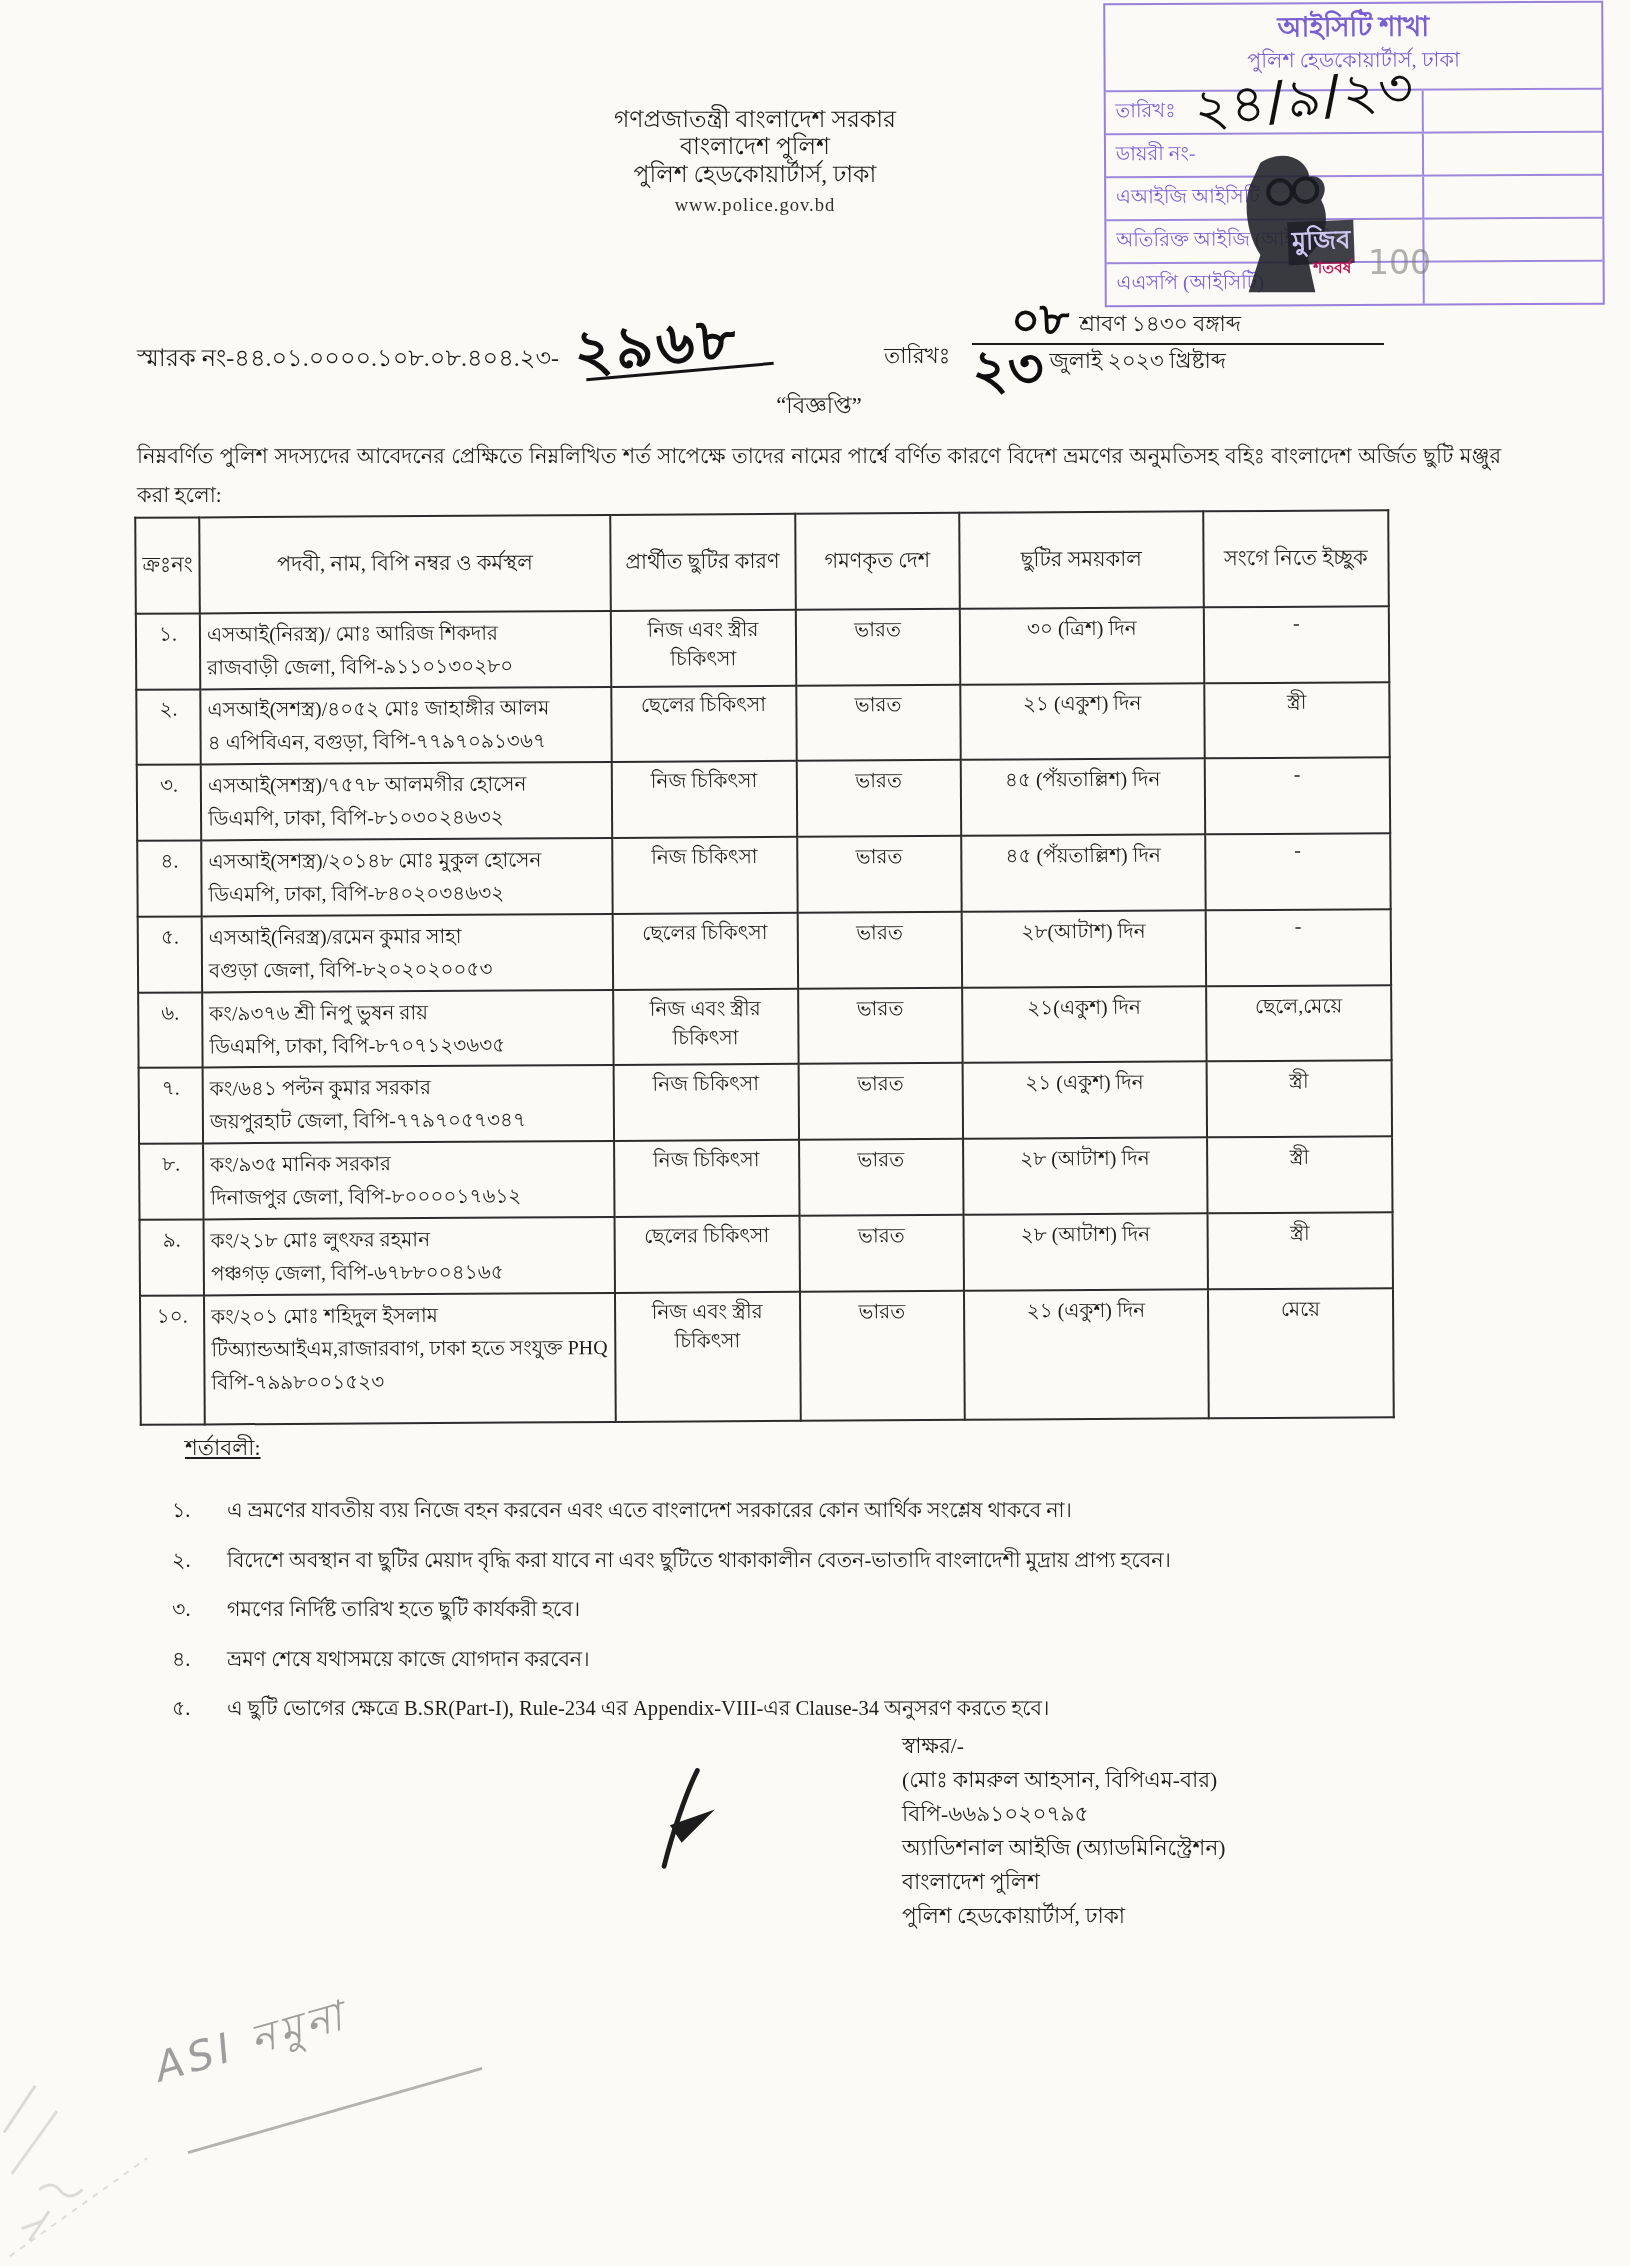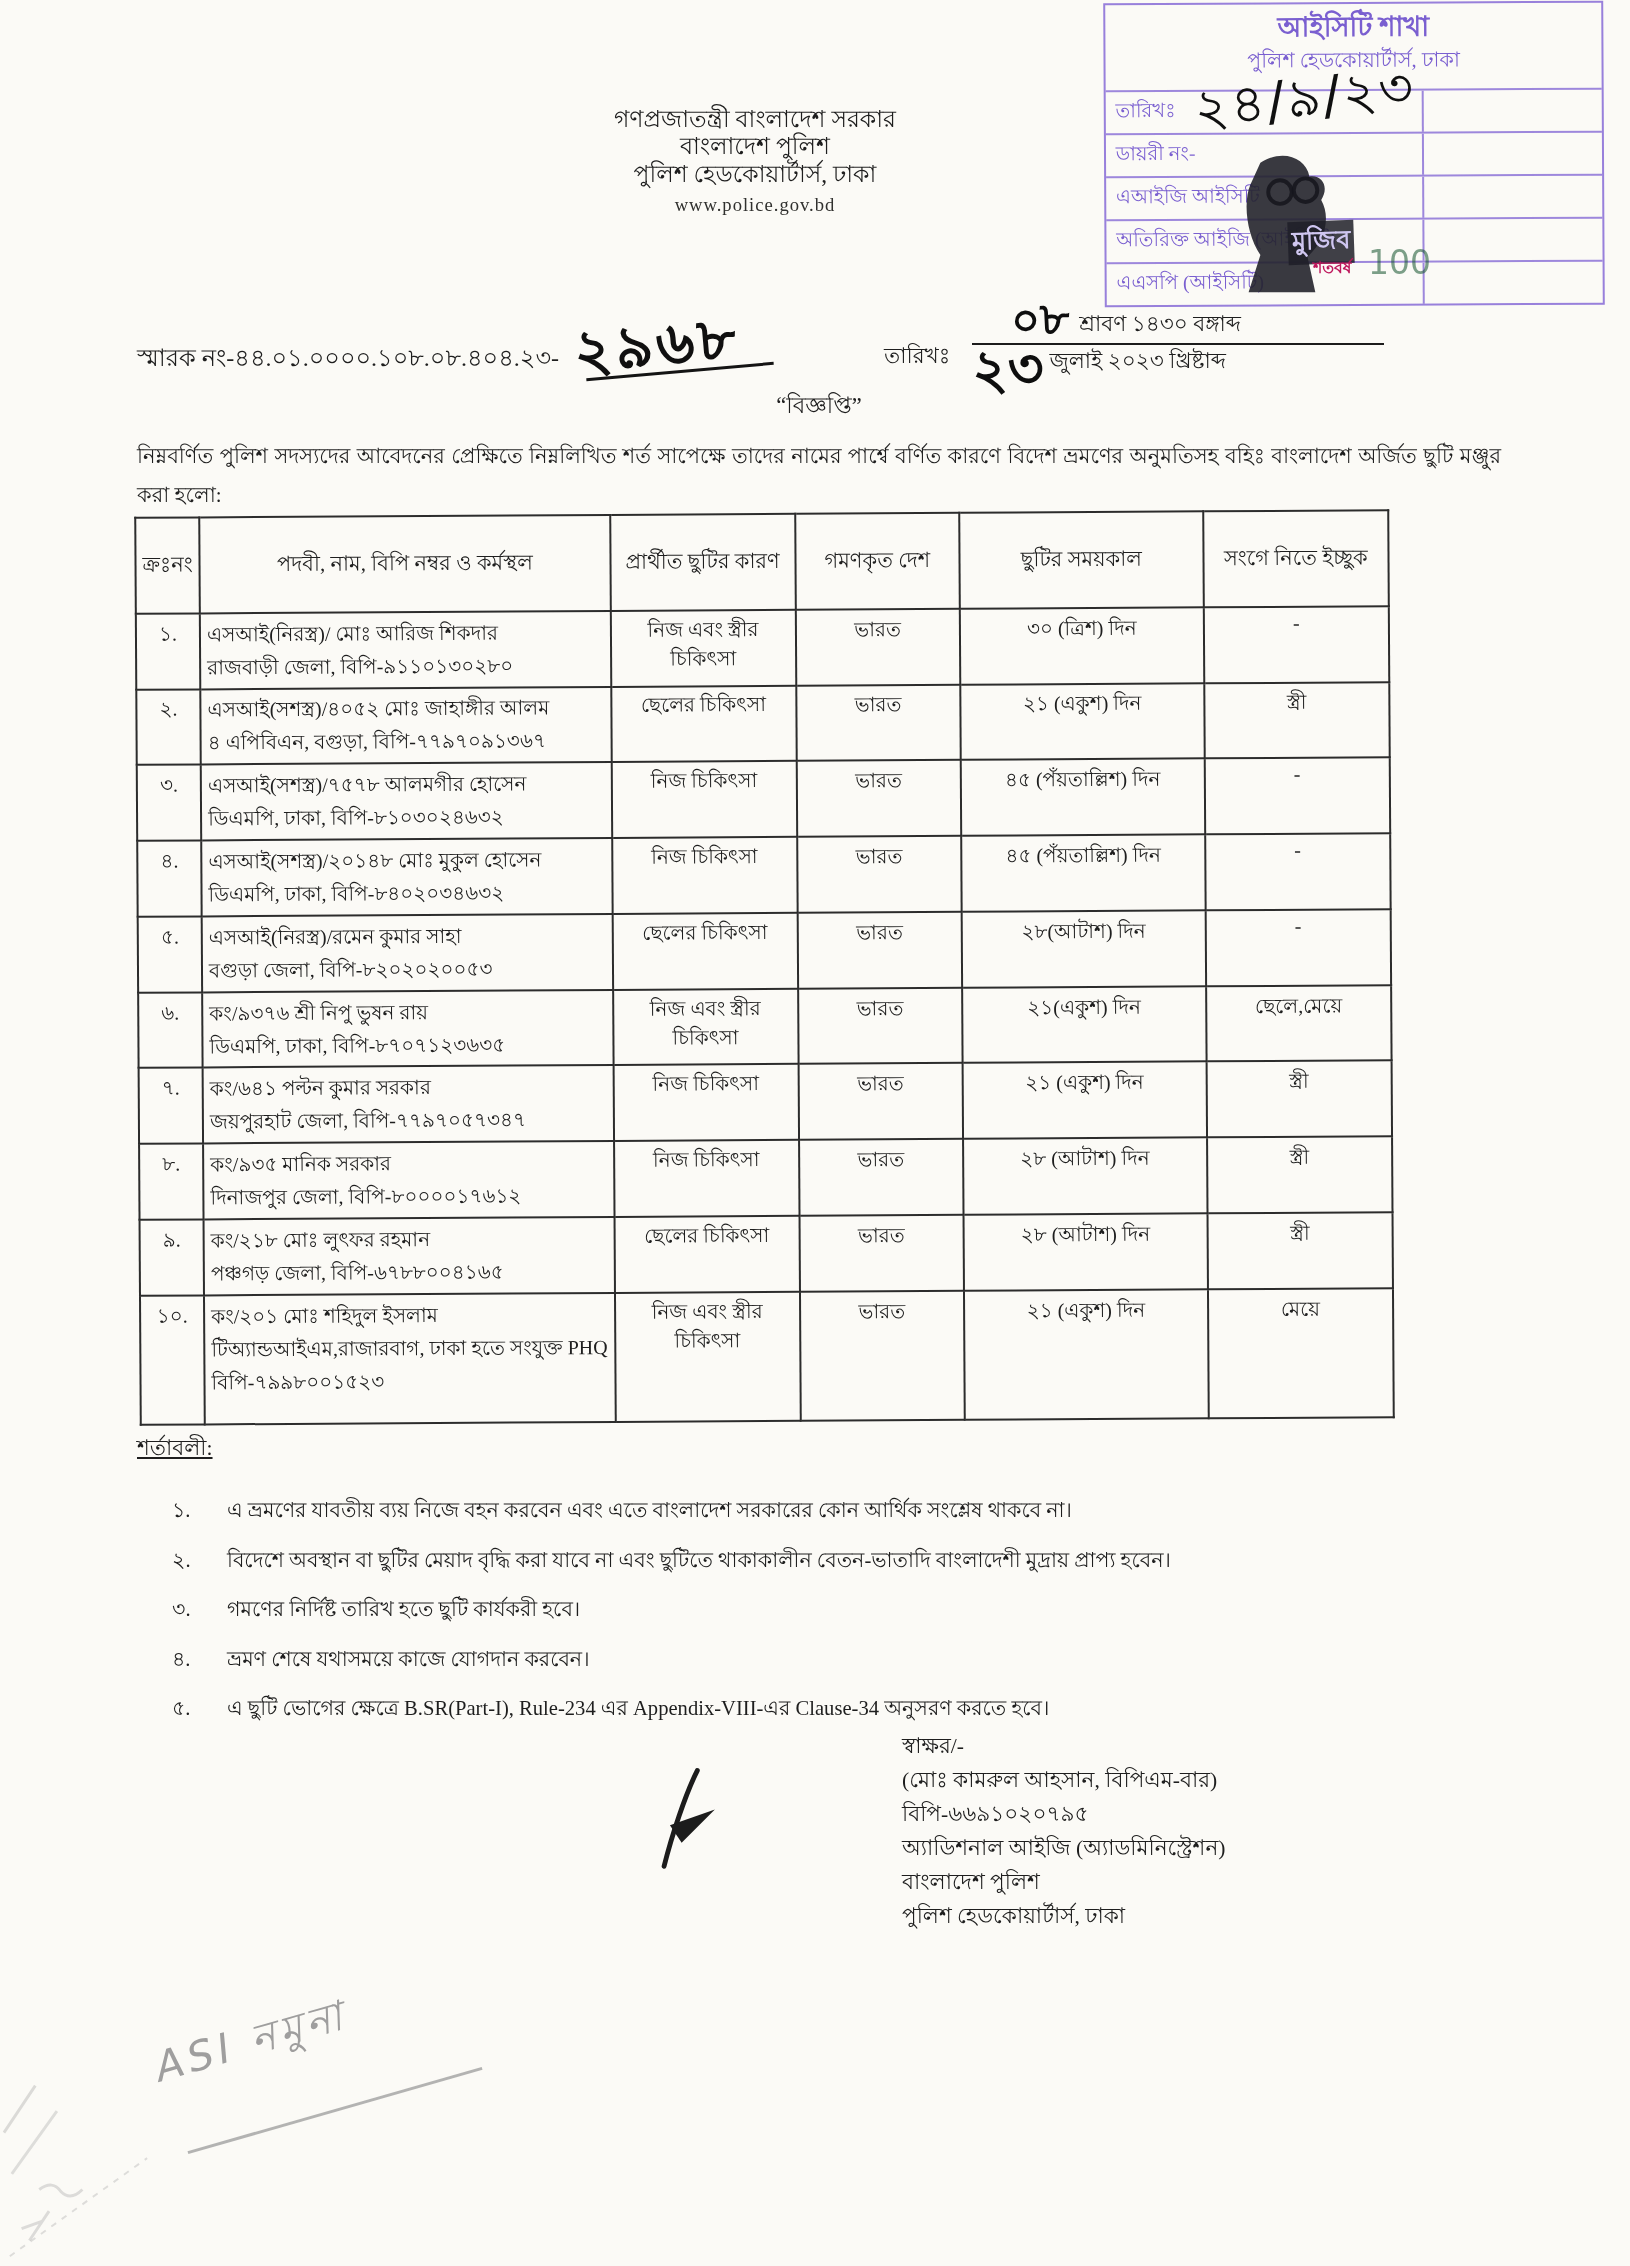--- a/index.html
+++ b/index.html
@@ -20,21 +20,21 @@
   .stamp-row .lbl{width:306px; padding-left:9.8px; font-size:19.6px; white-space:nowrap;}
   .stamp-row .val{flex:1; border-left:2px solid rgba(134,106,214,.8); height:100%;}
   .stamp-date-hand{
     position:absolute; left:1194px; top:57px; font-size:53px; color:#101010;
     font-family:"DejaVu Sans", sans-serif; transform:rotate(-6deg); letter-spacing:2px;
   }
   
   .mujib{position:absolute; left:1223px; top:145px; width:167px; height:157px;}
   .mujib .t1{position:absolute; left:65px; top:76px; font-size:25.5px; font-weight:bold; color:#5b4aa0; background:rgba(30,30,40,.85); color:#cfc6f0; padding:0 3.9px; transform:rotate(-2deg);}
   .mujib .t2{position:absolute; left:90px; top:110px; font-size:15.7px; color:#be185d; font-weight:bold;}
-  .mujib .num{position:absolute; left:145px; top:98px; font-size:33px; color:#14532d; opacity:.55; font-family:"DejaVu Sans",sans-serif;}
+  .mujib .num{position:absolute; left:145px; top:98px; font-size:33px; color:#737373; opacity:.55; font-family:"DejaVu Sans",sans-serif;}
   
   .gov-header{position:absolute; top:106px; left:363px; width:784px; text-align:center; font-size:23.5px; line-height:27.4px;}
   .gov-header .site{font-size:18.6px; letter-spacing:1px; color:#30302e; padding-top:2.9px;}
   
   .memo{position:absolute; left:137px; top:339px; font-size:24px; white-space:nowrap;}
   .memo-hand{position:absolute; left:574px; top:300px; font-size:59px; font-weight:bold; color:#101010;
     font-family:"DejaVu Sans", sans-serif; transform:rotate(-5deg); letter-spacing:2.9px;}
   .memo-stroke{position:absolute; left:586px; top:370px; width:188px; height:2.9px; background:#141414; transform:rotate(-5deg);}
   .date-label{position:absolute; left:884px; top:339px; font-size:21.6px;}
   .date-frac{position:absolute; left:972px; top:300px; width:412px;}
@@ -53,21 +53,21 @@
   table.main th{height:86px; vertical-align:middle; text-align:center; font-weight:normal; font-size:21px; line-height:29px;}
   tr.r{height:74px;} tr.r-tall{height:129px;}
   td.c-sl{text-align:center; padding-top:11.8px;}
   td.c-name{padding-left:9.8px; line-height:33px;}
   td.c-reason{text-align:center; line-height:29px; padding:5.9px 13.7px;}
   td.c-country{text-align:center; padding-top:7.8px;}
   td.c-dur{text-align:center; padding-top:7.8px;}
   td.c-comp{text-align:center; padding-top:7.8px;}
   
   .conds{position:absolute; left:137px; top:1431px; width:1372px;}
-  .conds-h{font-size:21.6px; text-decoration:underline; margin-bottom:29px;}
+  .conds-h{font-size:21.6px; text-decoration:underline; margin-bottom:29px;margin-left:48px;}
   .cond{display:flex; margin-bottom:21.6px; font-size:20.6px; line-height:28px;}
   .cond .n{flex:none; width:55px; padding-left:35px;}
   .cond .t{flex:1; max-width:1186px;}
   
   .sig{position:absolute; left:902px; top:1729px; width:470px; text-align:left; font-size:21.6px; line-height:34px;}
   .check{position:absolute; left:625px; top:1751px;}
   
   .asi{position:absolute; left:153px; top:2009px; transform:rotate(-16deg); font-size:41px; color:#8f8f8f;
        font-family:"DejaVu Sans",sans-serif; font-style:italic; letter-spacing:4.9px; opacity:.85;}
   .asi-line{position:absolute; left:182px; top:2109px; width:306px; height:2.9px; background:#9b9b9b; transform:rotate(-16deg); opacity:.75;}

